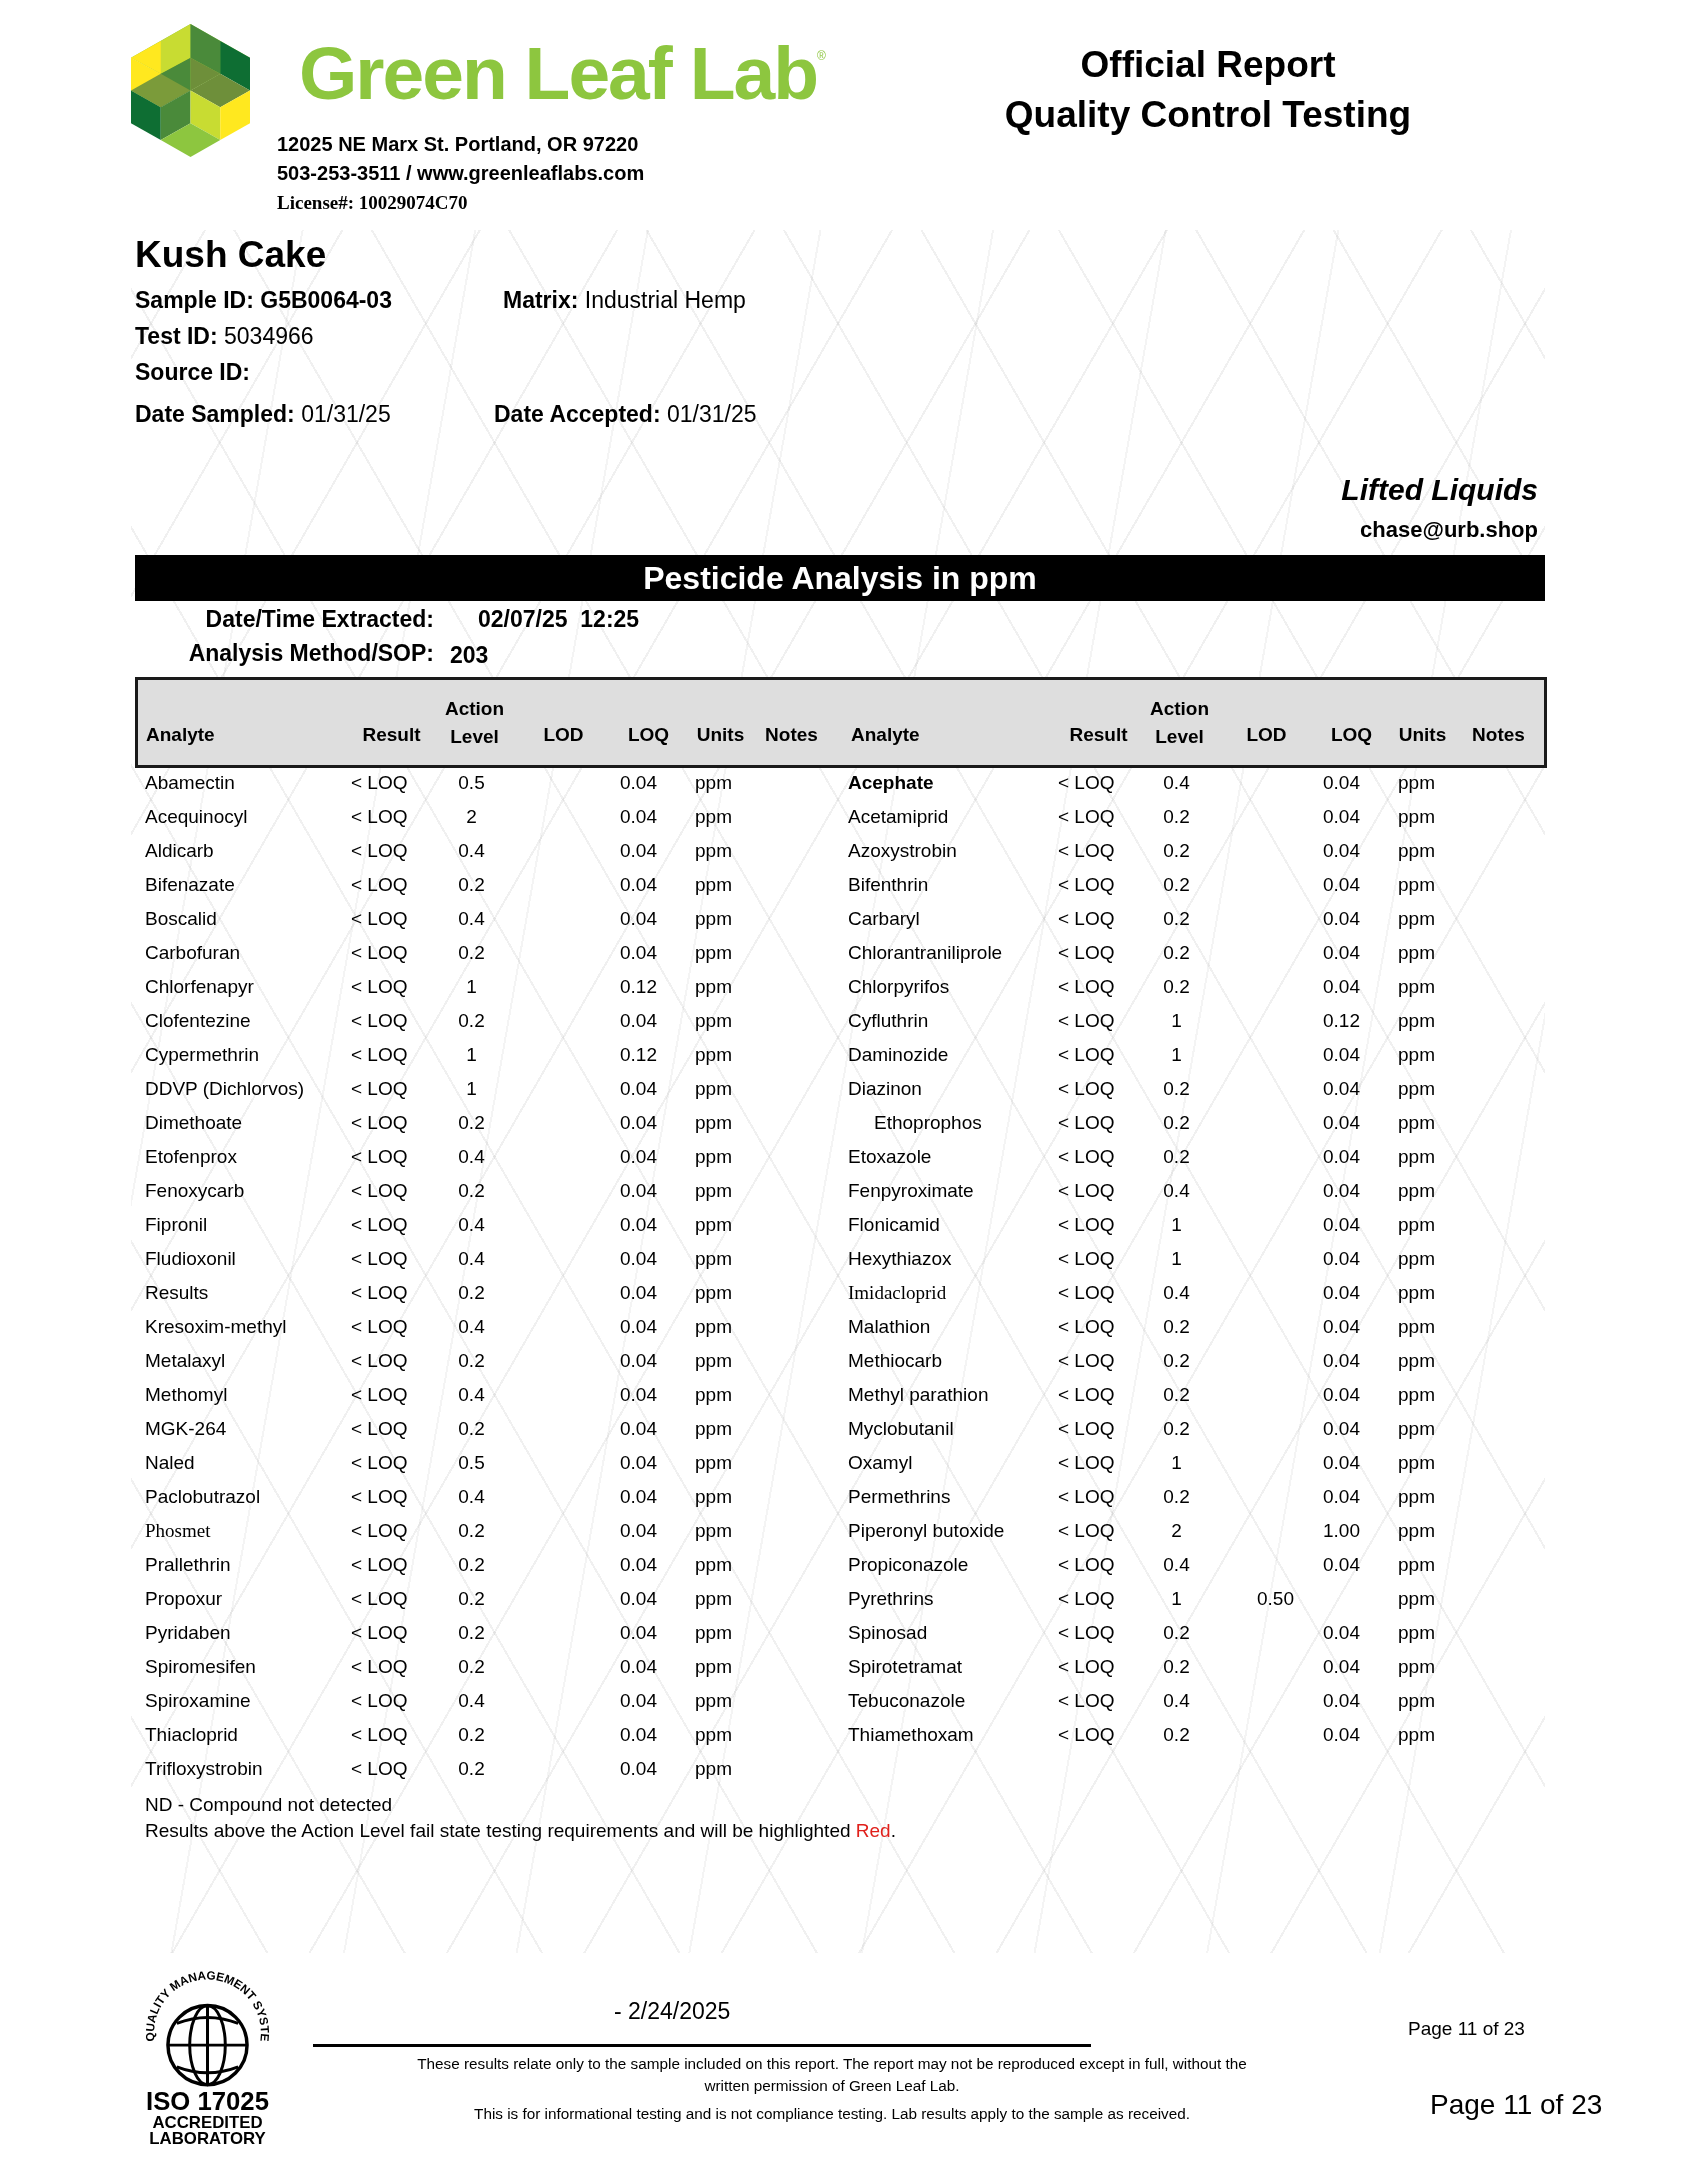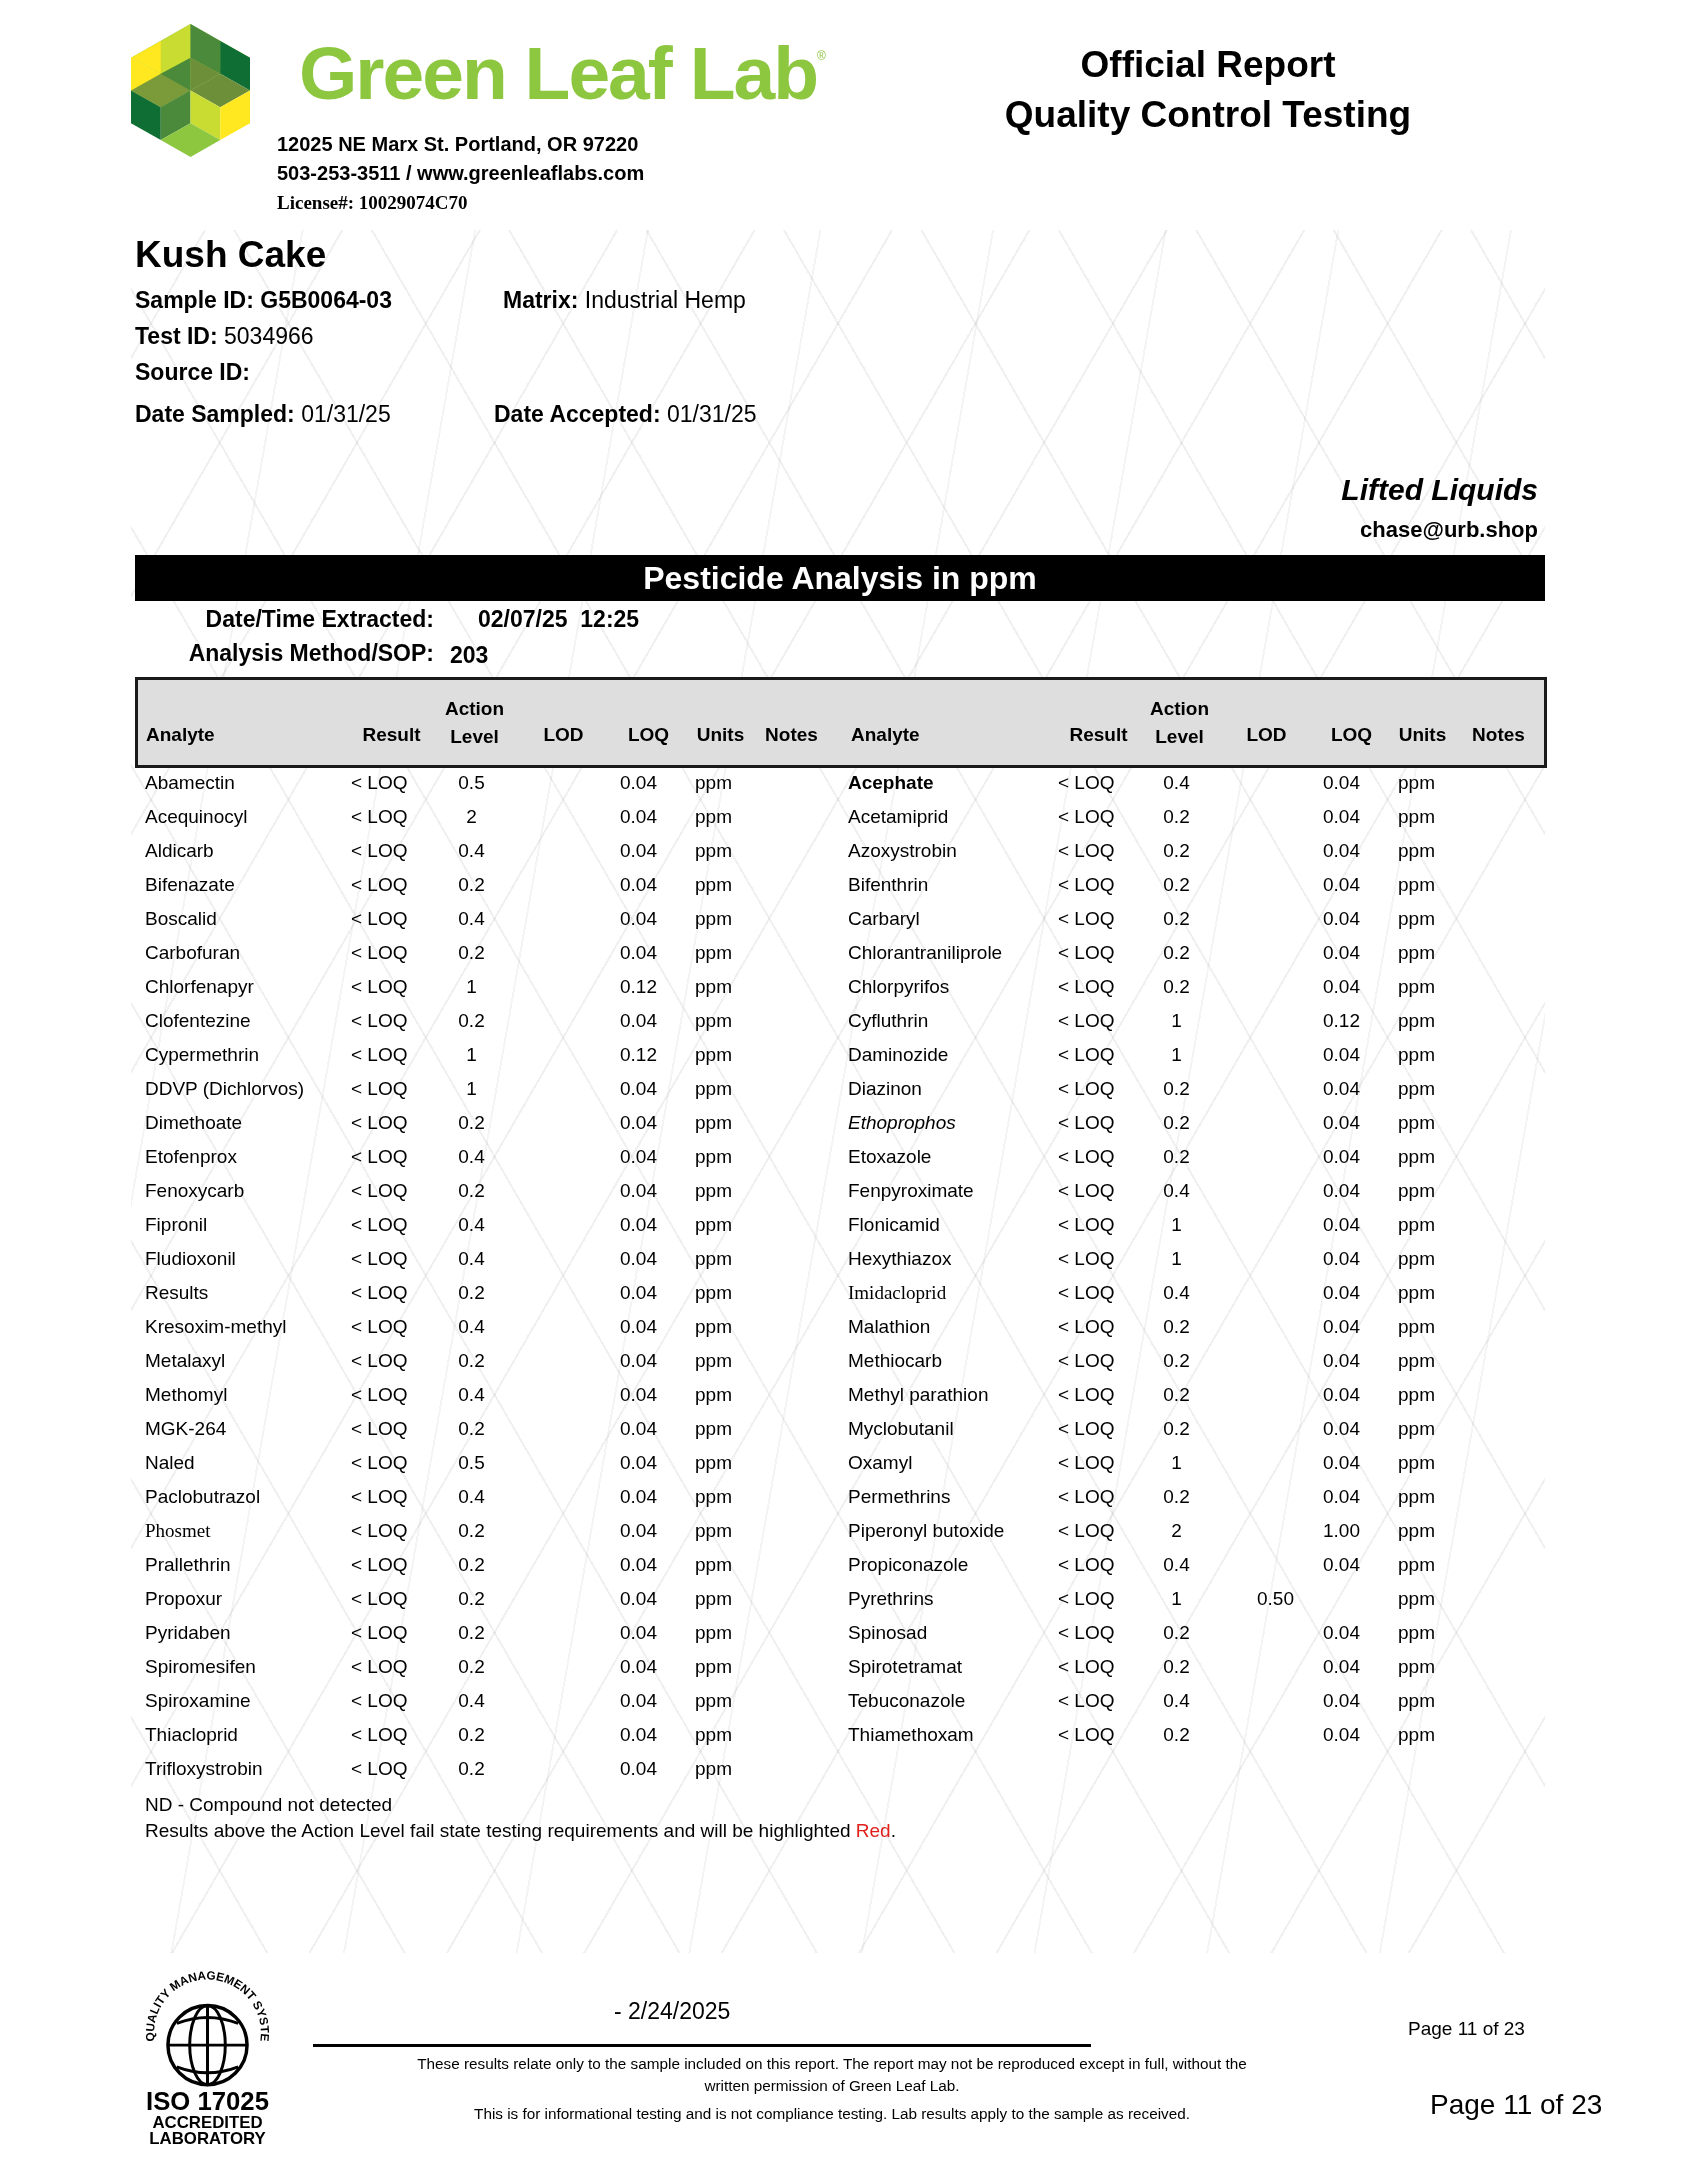--- a/index.html
+++ b/index.html
@@ -277,21 +277,21 @@
         <span class="cell " style="left: 1188px; width: 50px;">0.04</span>
         <span class="cell " style="left: 1263px; width: 50px;">ppm</span>
       </div>
       <div class="row">
         <span class="cell " style="left: 10px;">Dimethoate</span>
         <span class="cell " style="left: 216px; width: 69px;">&lt; LOQ</span>
         <span class="cell c-center" style="left: 297px; width: 79px;">0.2</span>
         <span class="cell c-center" style="left: 386px; width: 79px;"></span>
         <span class="cell " style="left: 485px; width: 50px;">0.04</span>
         <span class="cell " style="left: 560px; width: 50px;">ppm</span>
-        <span class="cell " style="left: 713px; font-style: italic;">Ethoprophos</span>
+        <span class="cell " style="left: 739px;">Ethoprophos</span>
         <span class="cell " style="left: 923px; width: 69px;">&lt; LOQ</span>
         <span class="cell c-center" style="left: 1002px; width: 79px;">0.2</span>
         <span class="cell c-center" style="left: 1089px; width: 79px;"></span>
         <span class="cell " style="left: 1188px; width: 50px;">0.04</span>
         <span class="cell " style="left: 1263px; width: 50px;">ppm</span>
       </div>
       <div class="row">
         <span class="cell " style="left: 10px;">Etofenprox</span>
         <span class="cell " style="left: 216px; width: 69px;">&lt; LOQ</span>
         <span class="cell c-center" style="left: 297px; width: 79px;">0.4</span>

